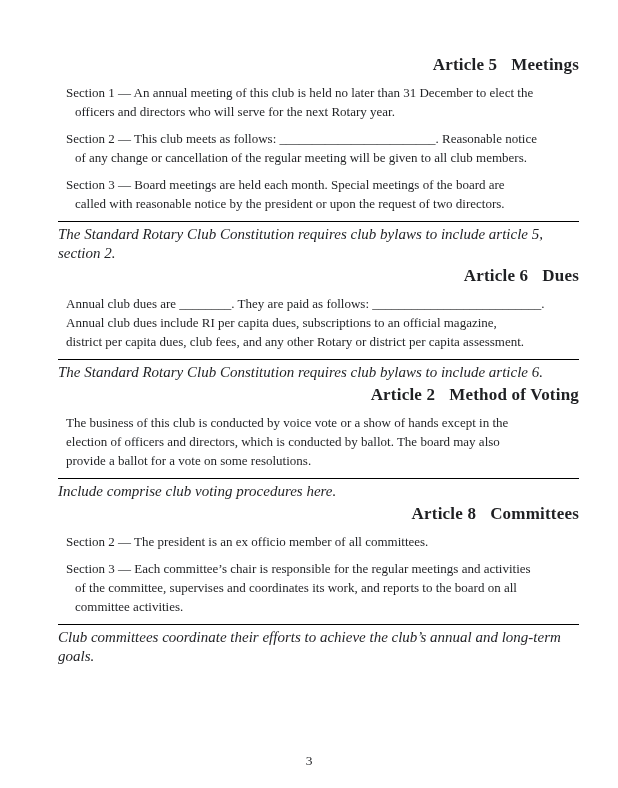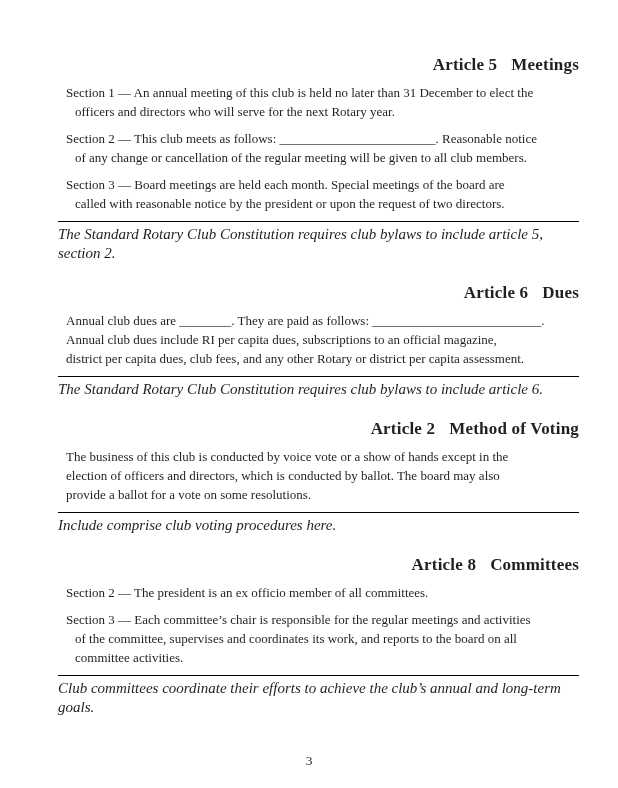--- a/index.html
+++ b/index.html
@@ -21,21 +21,21 @@
   .article { margin: 0; }
   .article-heading {
     margin: 0 0 3px 0;
     font-size: 17px;
     line-height: 20px;
     font-weight: bold;
     letter-spacing: 0.2px;
     white-space: pre;
     text-align: right;
   }
-  .article:not(:first-child) .article-heading { margin-top: 20px; }
+  .article:not(:first-child) .article-heading { margin-top: 3px; }
   .article-title { margin-left: 14px; }
   .para {
     margin: 8px;
     font-size: 13px;
     line-height: 19px;
     white-space: pre;
   }
   .para.hang {
     padding-left: 9px;
     text-indent: -9px;

